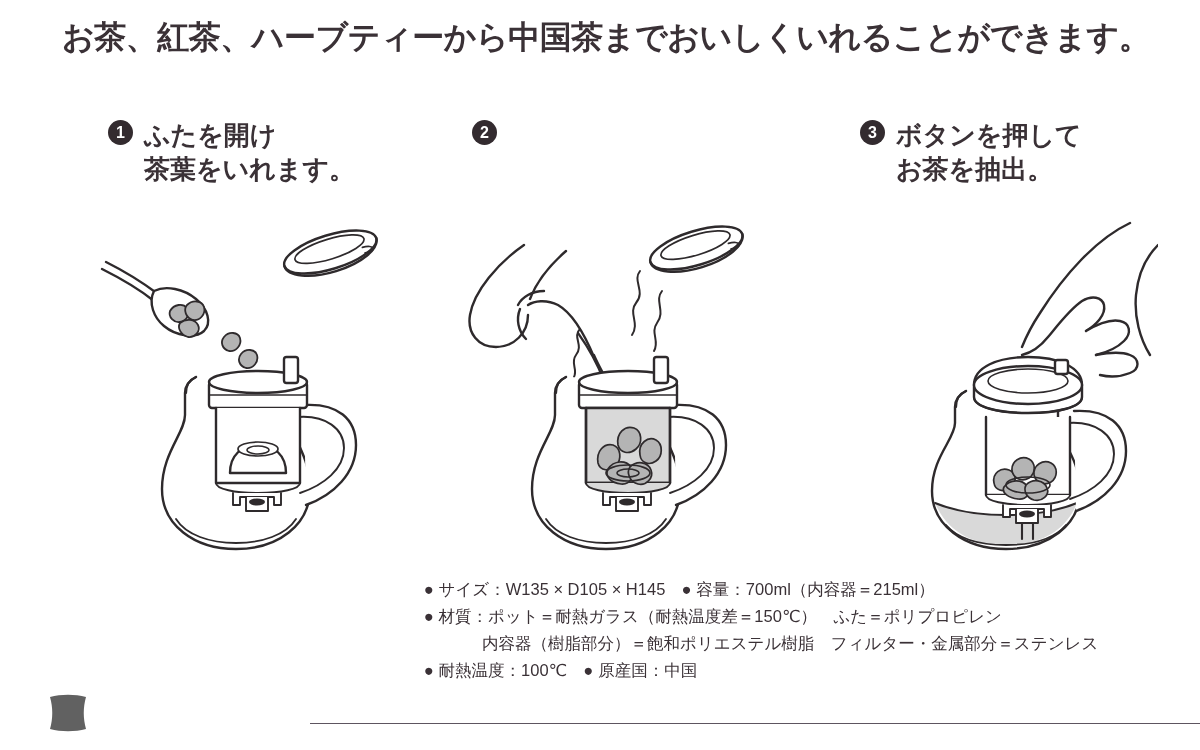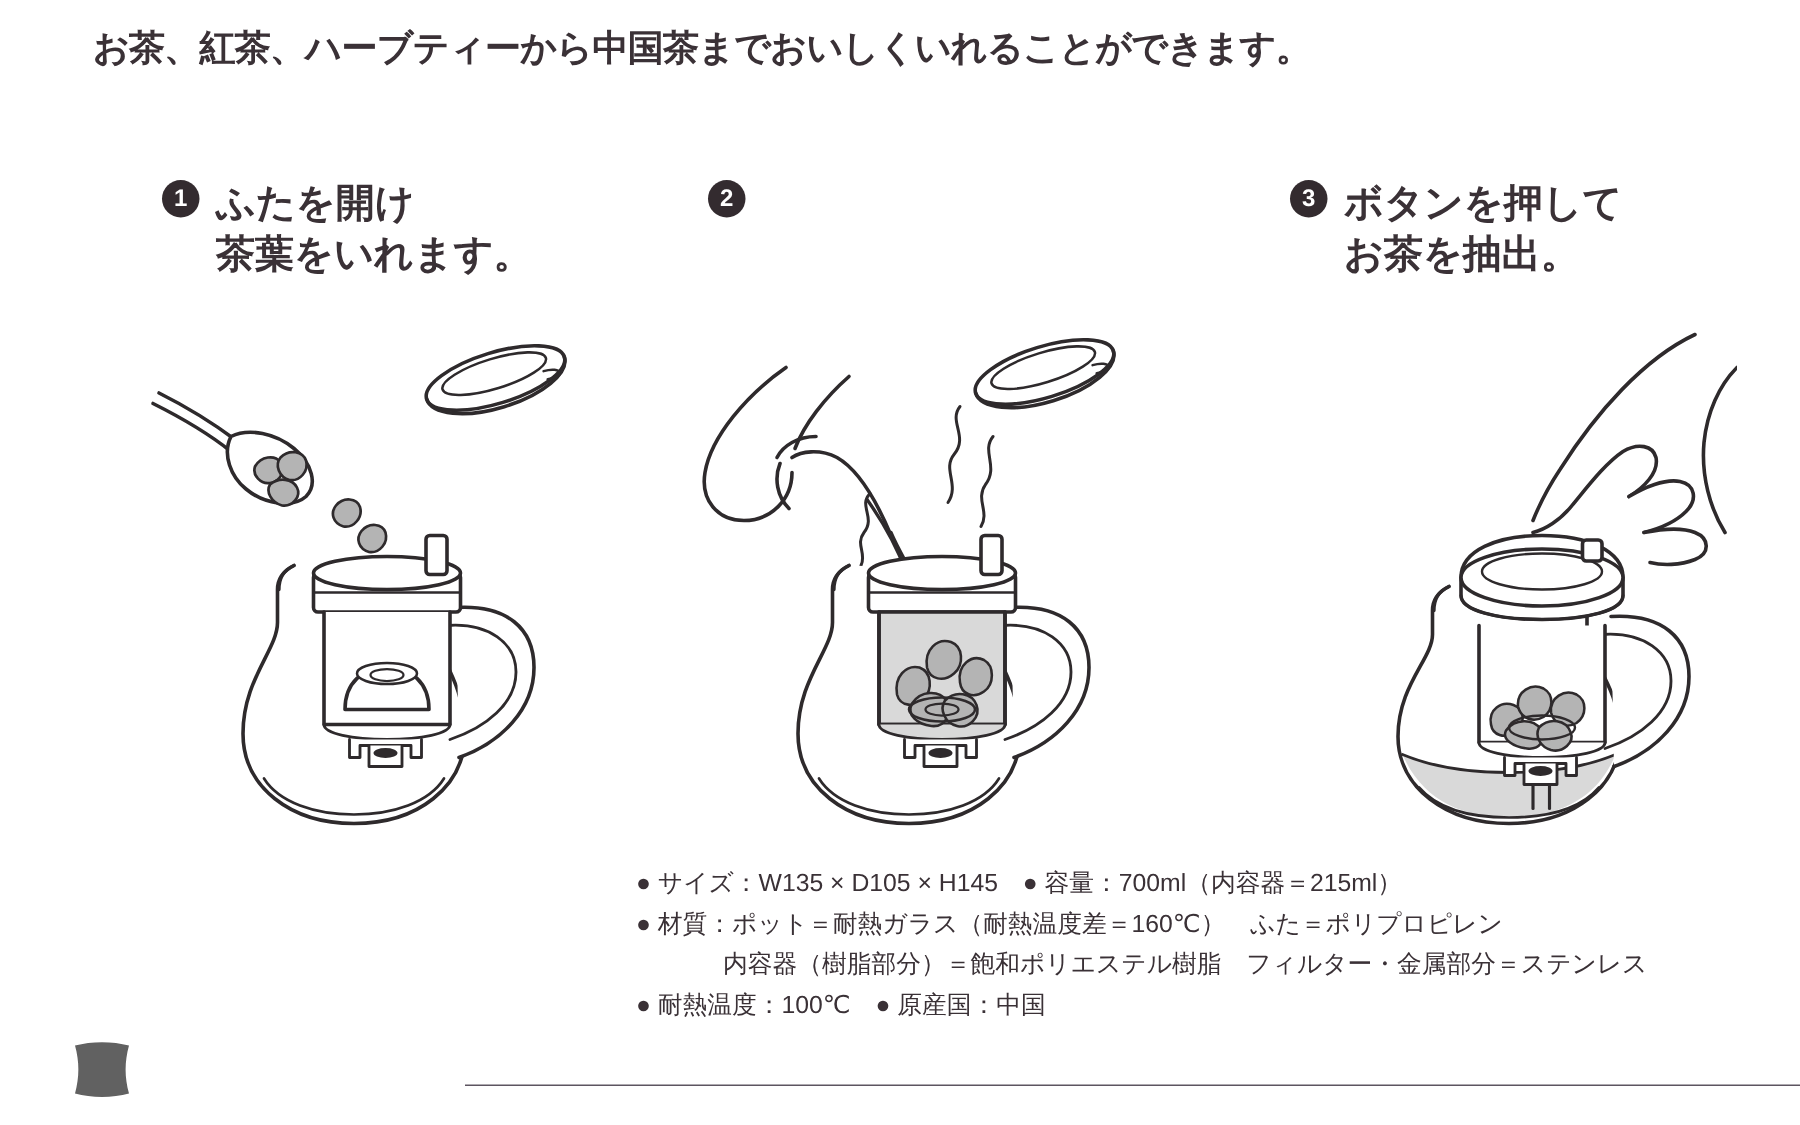--- a/index.html
+++ b/index.html
@@ -20,21 +20,21 @@
     inset: 0;
     width: 1200px;
     height: 750px;
   }
 
   
   .headline {
     position: absolute;
     left: 62px;
     top: 16px;
-    font-size: 24px;
+    font-size: 32px;
     font-weight: bold;
     letter-spacing: -0.5px;
     color: #3a3136;
     white-space: nowrap;
   }
 
   
   .steps {
     position: absolute;
     left: 0;
@@ -348,21 +348,21 @@
         <path d="M158 304 L158 318 L180 318 L180 304" stroke-width="1.9" fill="#ffffff"></path>
         <ellipse cx="169" cy="309" rx="8" ry="3.4" fill="#2e2a2c" stroke="none"></ellipse>
         <path d="M164 318 L164 334" stroke-width="2.1"></path>
         <path d="M175 318 L175 334" stroke-width="2.1"></path>
       </g>
     </svg>
   </div>
 
   <div class="specs">
     <div class="spec-line">● サイズ：W135 × D105 × H145　● 容量：700ml（内容器＝215ml）</div>
-    <div class="spec-line">● 材質：ポット＝耐熱ガラス（耐熱温度差＝160℃）　ふた＝ポリプロピレン</div>
+    <div class="spec-line">● 材質：ポット＝耐熱ガラス（耐熱温度差＝150℃）　ふた＝ポリプロピレン</div>
     <div class="spec-line indent">内容器（樹脂部分）＝飽和ポリエステル樹脂　フィルター・金属部分＝ステンレス</div>
     <div class="spec-line">● 耐熱温度：100℃　● 原産国：中国</div>
   </div>
 
   <div class="footer">
     <div class="logo">
       <svg class="logo-mark" viewBox="0 0 42 42">
         <path d="M3 5 C14 2 28 2 39 5 C36 16 36 26 39 37 C28 40 14 40 3 37 C6 26 6 16 3 5 Z" fill="#616161"></path>
       </svg>
     </div>

